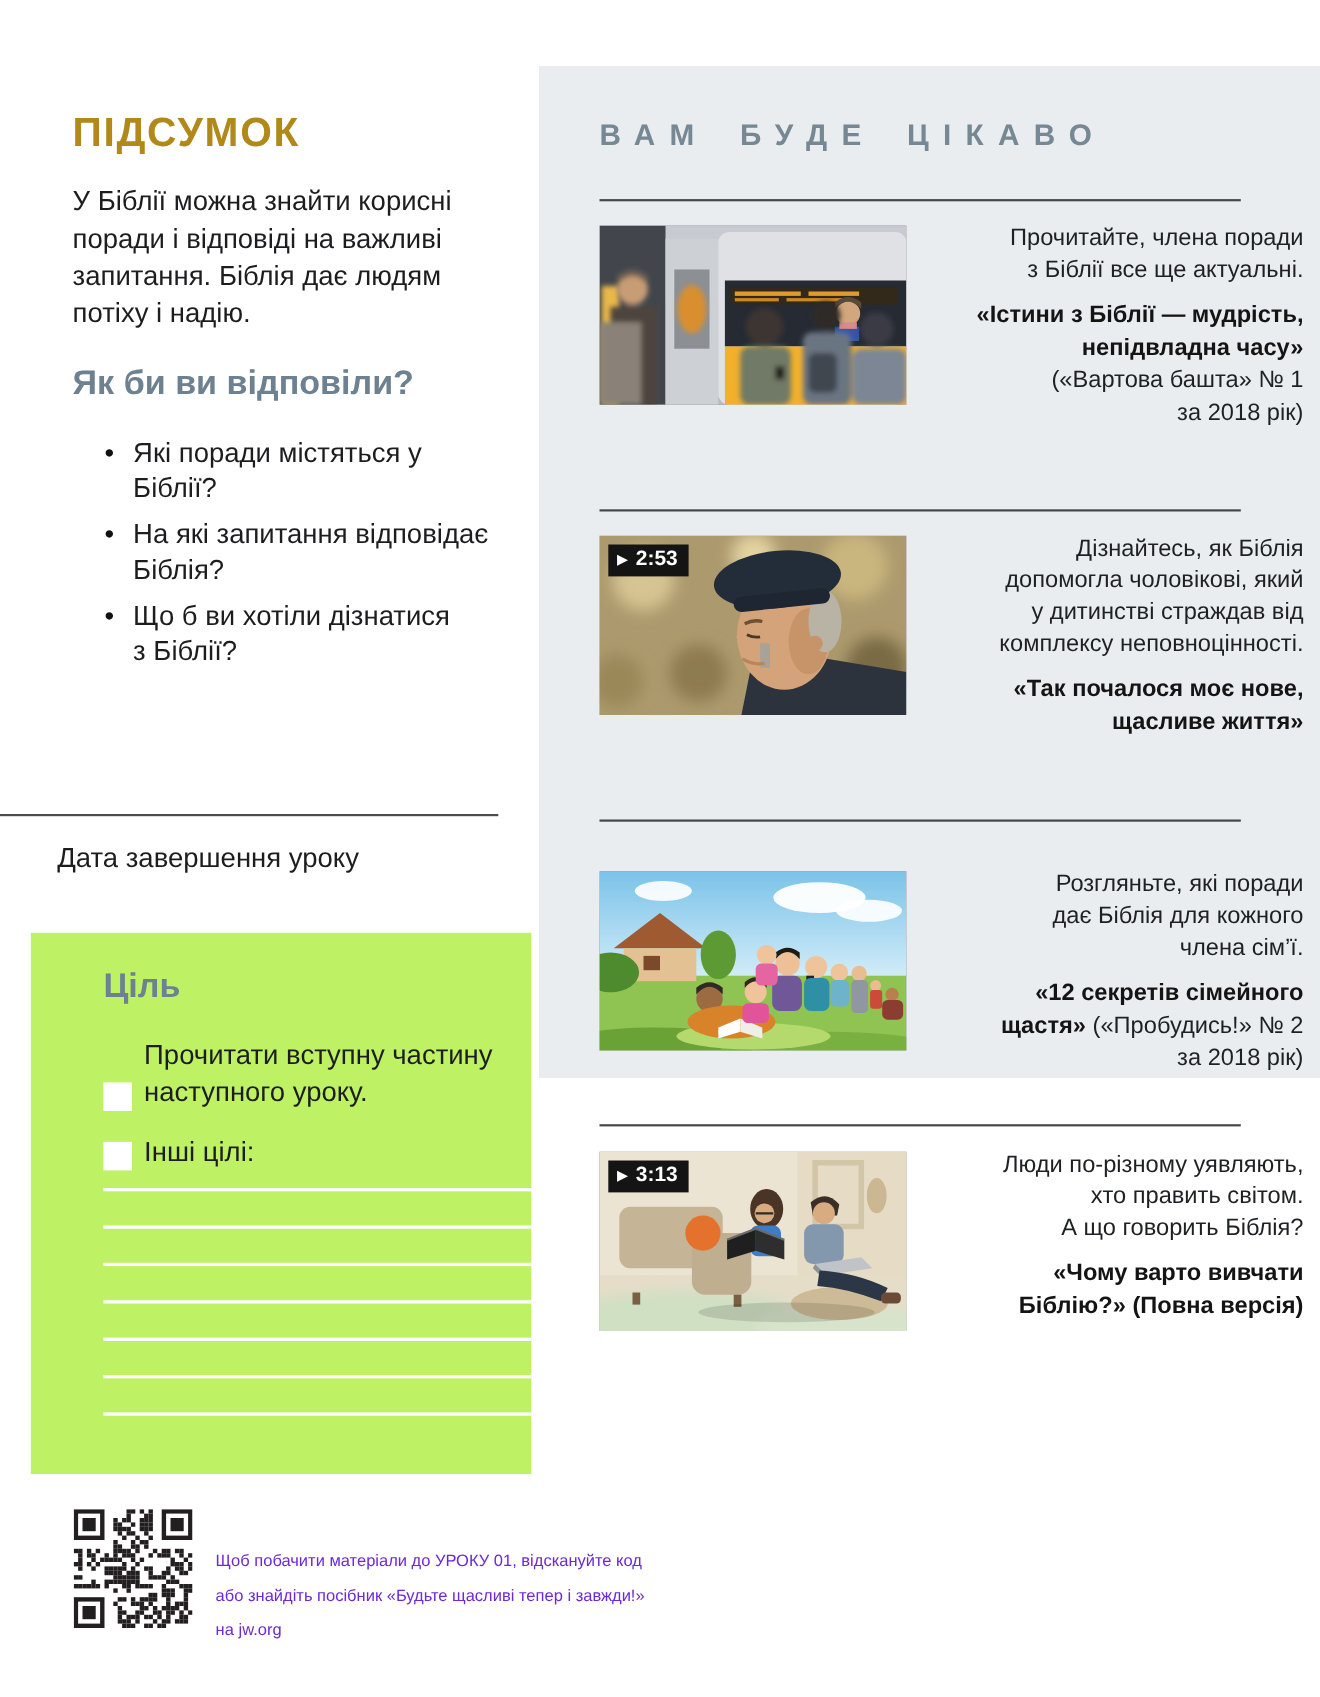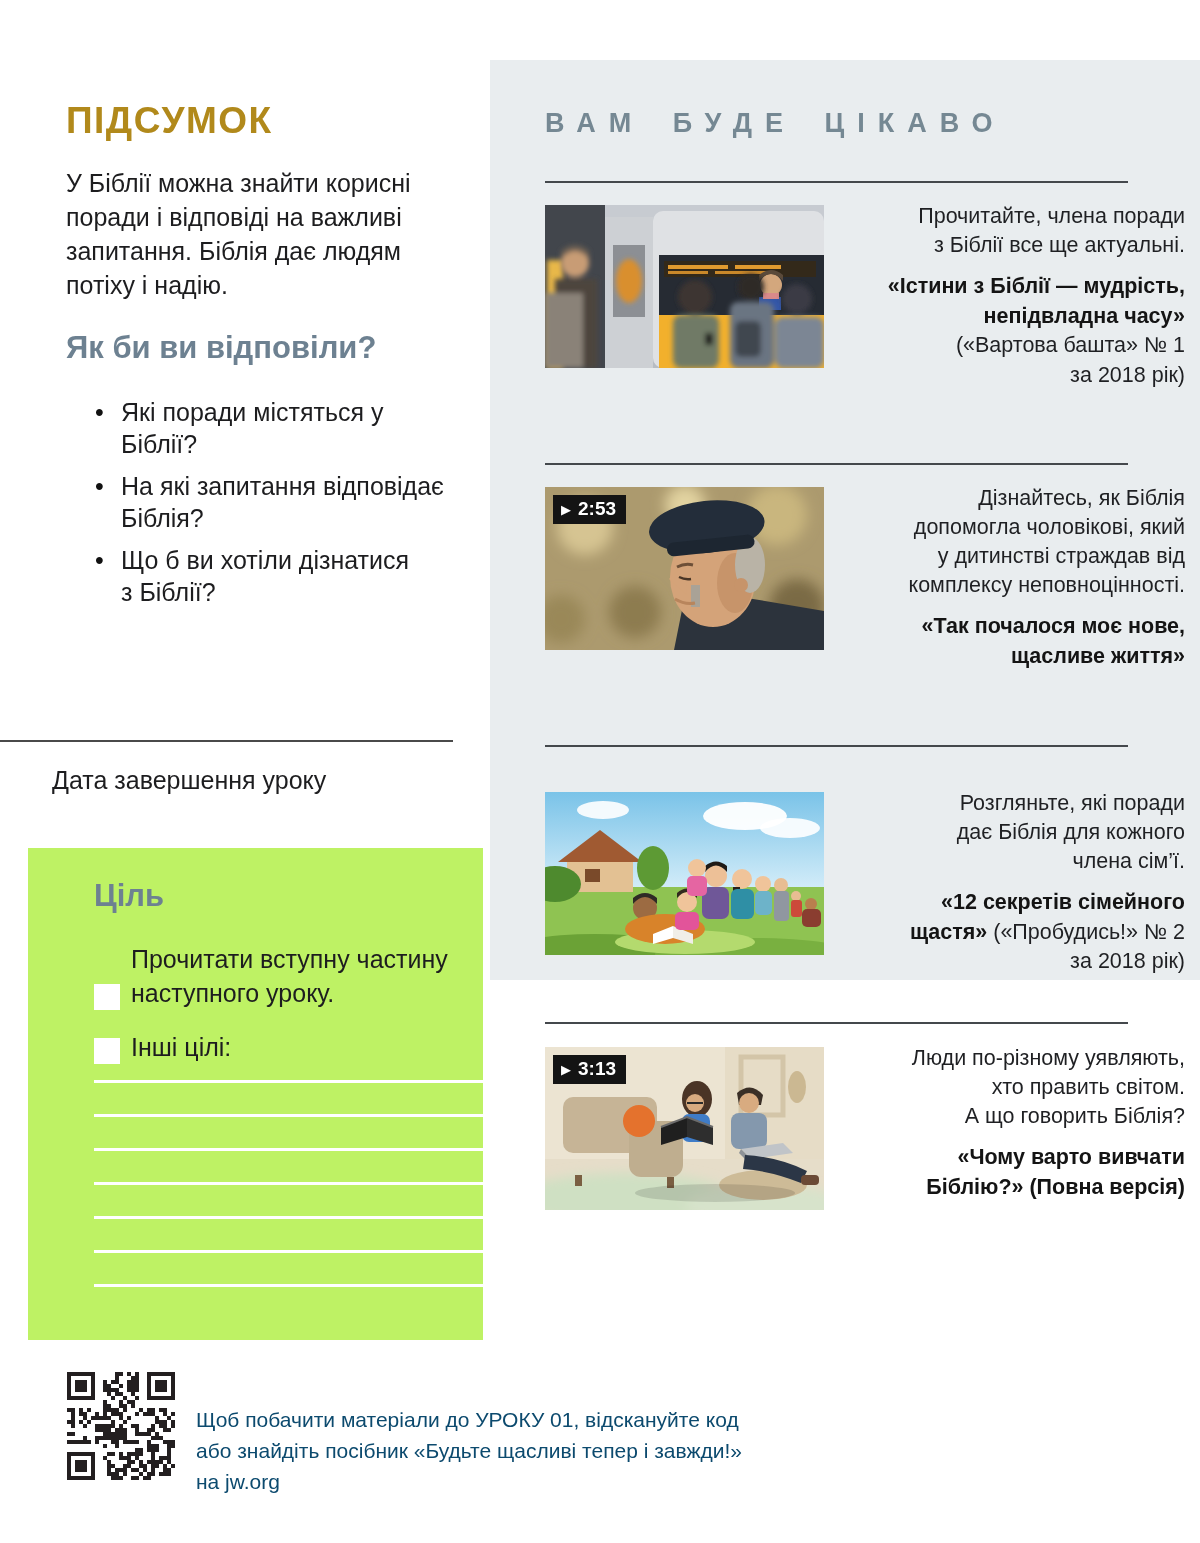--- a/index.html
+++ b/index.html
@@ -35,21 +35,21 @@
   .item-text p{margin:0;}
   .desc{font-size:21.5px;line-height:29px;color:#1f2023;margin-bottom:12px !important;}
   .pub-title{font-size:21.5px;line-height:29.5px;}
   .pub-title .b{font-weight:700;color:#141414;}
   .pub-title .r{font-weight:400;color:#1f2023;}
   .badge{position:absolute;left:8px;top:8px;background:#141414;color:#fff;display:flex;align-items:center;
          padding:3px 10px 4px 8px;font-size:19px;font-weight:700;}
   .badge .tri{font-size:13px;margin-right:7px;font-family:"DejaVu Sans",sans-serif;}
 
   
-  #footer-text{left:196px;top:1404px;width:560px;font-size:21px;line-height:31px;color:#0c4a6e;}
+  #footer-text{left:196px;top:1404px;width:560px;font-size:15px;line-height:31px;color:#6d28d9;}
   #qr-wrap{left:67px;top:1372px;width:108px;height:108px;}
 </style>
 </head>
 <body>
 
 <div id="page">
 
   <div class="abs h-gold" style="left:66px;top:100px;">ПІДСУМОК</div>
 
   <div class="abs body-text pre" style="left:66px;top:166px;width:400px;">У Біблії можна знайти корисні

